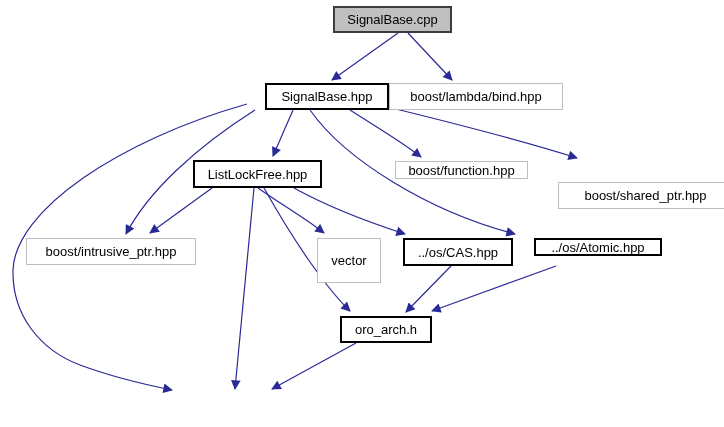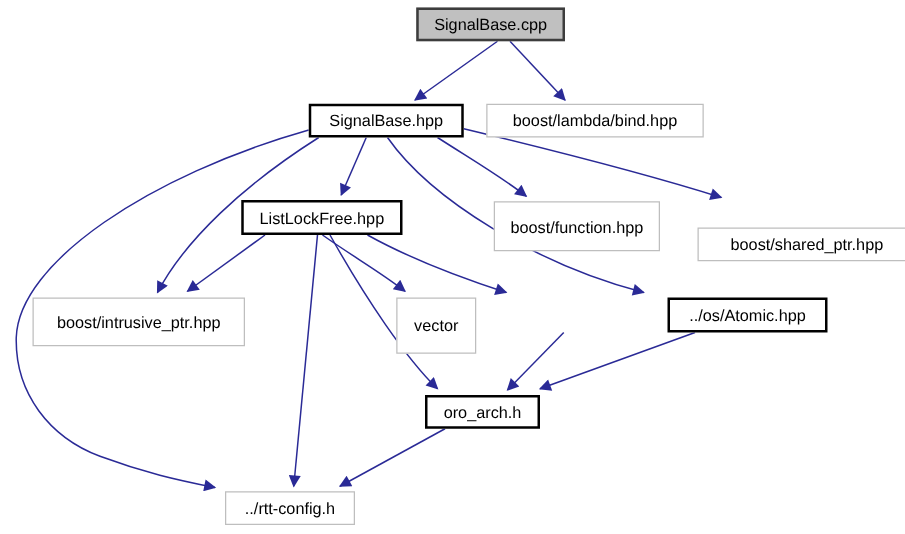--- a/index.html
+++ b/index.html
@@ -64,44 +64,44 @@
     <path class="edge" marker-end="url(#arrow)" d="M264,188 C292,238 325,287 350,311"></path>
     <path class="edge" marker-end="url(#arrow)" d="M254,188 L235,389"></path>
     <path class="edge" marker-end="url(#arrow)" d="M451,266 L406,312"></path>
     <path class="edge" marker-end="url(#arrow)" d="M556,266 L432,311"></path>
     <path class="edge" marker-end="url(#arrow)" d="M356,343 L272,389"></path>
   </svg>
 
   <div class="node root" style="left:333px;top:6px;width:119px;height:27px;">
       <span>SignalBase.cpp</span>
     </div>
-  <div class="node internal" style="left:247px;top:83px;width:124px;height:27px;">
+  <div class="node internal" style="left:265px;top:83px;width:124px;height:27px;">
       <span>SignalBase.hpp</span>
     </div>
   <div class="node internal" style="left:193px;top:160px;width:129px;height:28px;">
       <span>ListLockFree.hpp</span>
     </div>
   <div class="node external" style="left:389px;top:83px;width:174px;height:27px;">
       <span>boost/lambda/bind.hpp</span>
     </div>
-  <div class="node external" style="left:395px;top:161px;width:133px;height:40px;">
+  <div class="node external" style="left:395px;top:161px;width:133px;height:18px;">
       <span>boost/function.hpp</span>
     </div>
   <div class="node external" style="left:558px;top:161px;width:175px;height:27px;margin-top:21px;">
       <span>boost/shared_ptr.hpp</span>
     </div>
-  <div class="node external" style="left:26px;top:238px;width:170px;height:39px;">
+  <div class="node external" style="left:26px;top:238px;width:170px;height:27px;">
       <span>boost/intrusive_ptr.hpp</span>
     </div>
   <div class="node external" style="left:317px;top:238px;width:64px;height:45px;">
       <span>vector</span>
     </div>
-  <div class="node internal" style="left:534px;top:238px;width:128px;height:28px;">
+  <div class="node internal" style="left:403px;top:238px;width:110px;height:28px;">
+      <span>../os/CAS.hpp</span>
+    </div>
+  <div class="node internal" style="left:534px;top:238px;width:128px;height:18px;">
       <span>../os/Atomic.hpp</span>
     </div>
   <div class="node internal" style="left:340px;top:316px;width:92px;height:27px;align-items:center;">
       <span>oro_arch.h</span>
     </div>
-  <div class="node external" style="left:180px;top:393px;width:104px;height:27px;">
-      <span>../rtt-config.h</span>
-    </div>
 
 </div>
 
 </body></html>

